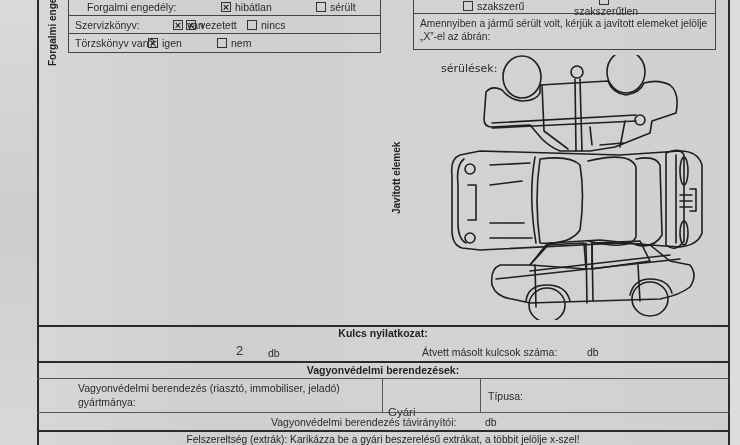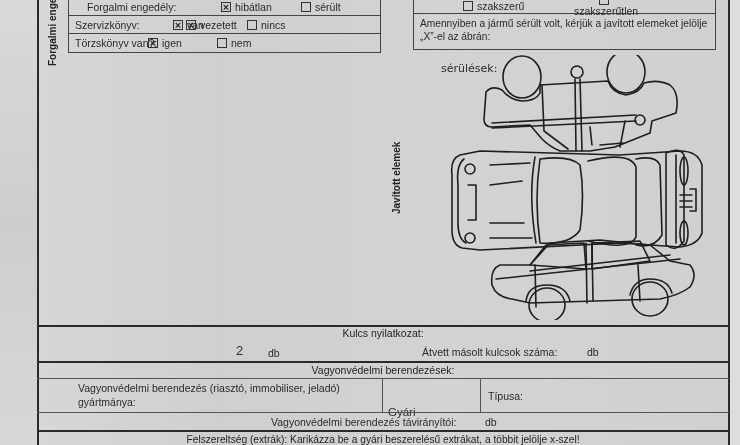--- a/index.html
+++ b/index.html
@@ -46,21 +46,21 @@
       border: 1px solid #333; position: relative; vertical-align: middle;
       margin-right: 4px; background: transparent;
     }
     .cb.checked::after {
       content: "\00d7"; position: absolute; left: 0; top: -3px;
       width: 8px; text-align: center; font-size: 11px; font-weight: bold; line-height: 14px;
     }
     .opt { display: inline-flex; align-items: center; position: absolute; }
 
     .txt { position: absolute; font-size: 10.5px; color: #2a2a2a; white-space: nowrap; }
-    .bold { font-weight: normal; }
+    .bold { font-weight: bold; }
     .hand { font-size: 13px; color: #333; }
     .center-text { position: absolute; left: 37px; width: 692px; text-align: center; font-size: 10.5px; white-space: nowrap; }
 
     svg.car { position: absolute; left: 440px; top: 55px; }
   </style>
 </head>
 <body>
 
 <div class="page">
   <div class="margin-strip"></div>
@@ -71,21 +71,21 @@
 
   <div class="vert-label" style="left:47px; top:66px;">Forgalmi enge</div>
 
   <div class="box" style="left:68px; top:-2px; width:313px; height:55px; border-top:none;">
     <div class="row" style="top:0; height:18px;">
       <span class="txt" style="left:18px;">Forgalmi engedély:</span>
       <span class="opt" style="left:152px;">
         <span class="cb checked"></span>
         <span>hibátlan</span>
       </span>
-      <span class="opt" style="left:215px;padding-left:17px;">
+      <span class="opt" style="left:230px;padding-left:17px;">
         <span class="cb"></span>
         <span>sérült</span>
       </span>
     </div>
     <div class="row" style="top:18px; height:18px;text-align:right;">
       <span class="txt" style="left:6px;">Szervizkönyv:</span>
       <span class="opt" style="left:76px;padding-left:28px;">
         <span class="cb checked"></span>
         <span>van</span>
       </span>

